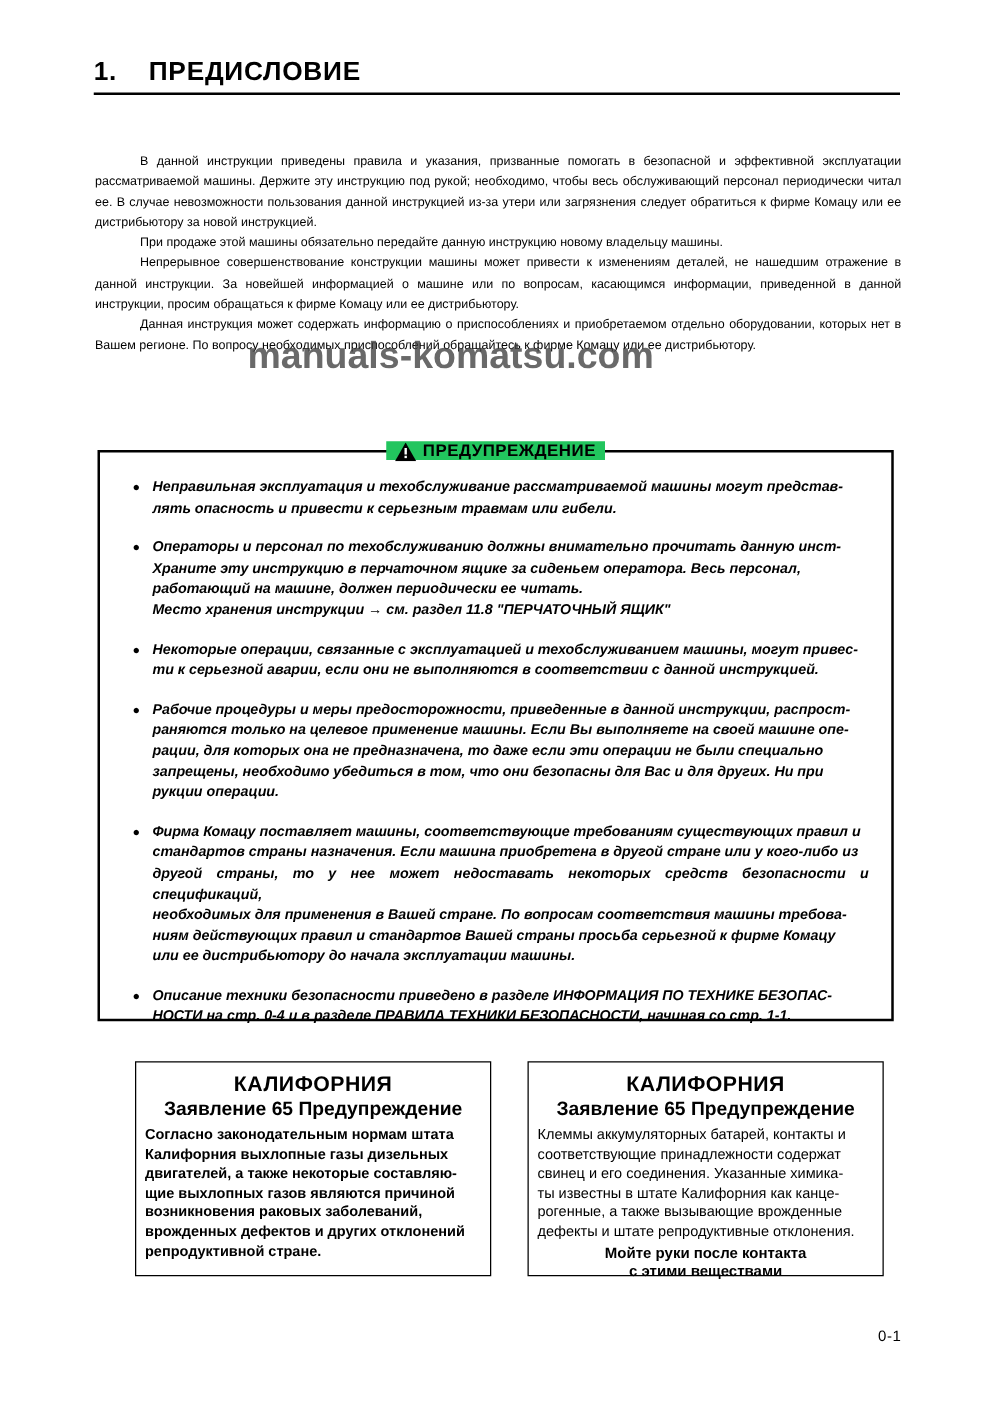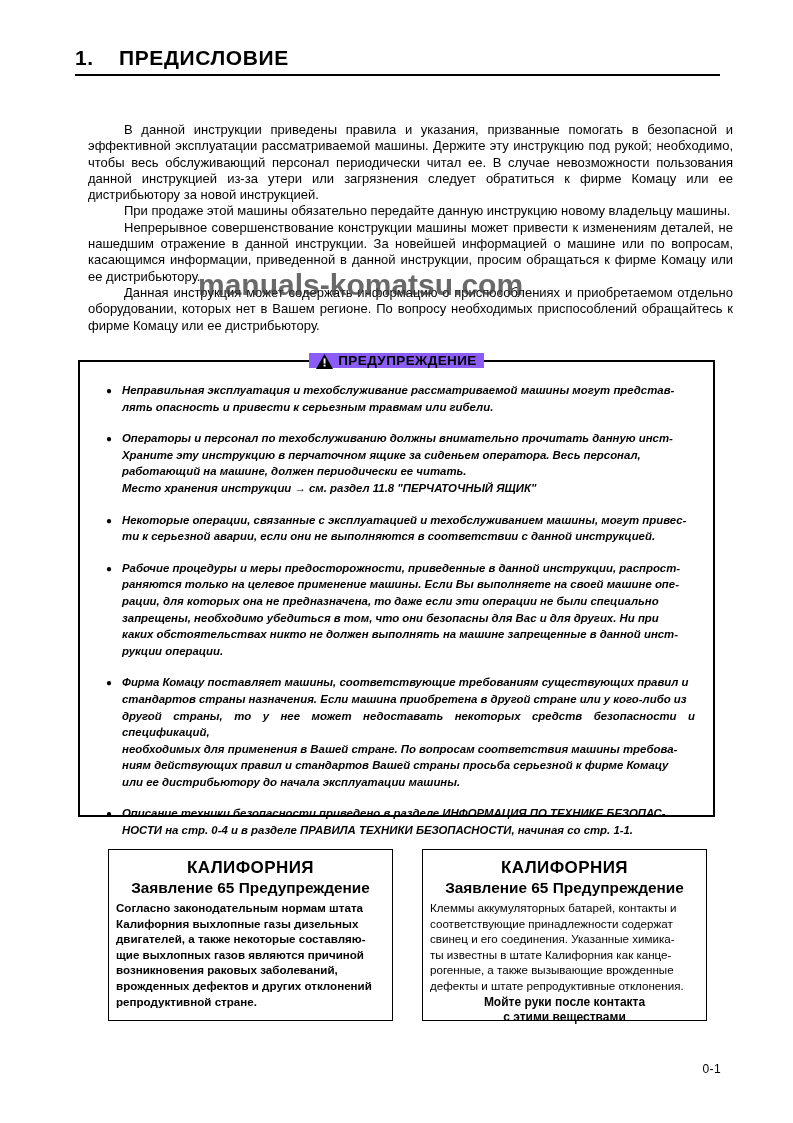--- a/index.html
+++ b/index.html
@@ -42,24 +42,24 @@
     width: 44px;
   }
   .doc-header-rule {
     border-bottom: 2.2px solid #000;
     width: 100%;
   }
 
   
   .intro {
     position: absolute;
-    left: 88px;
+    left: 76px;
     top: 122px;
     width: 645px;
-    font-size: 13px;
+    font-size: 10px;
     line-height: 16.3px;
     text-align: justify;
     text-justify: inter-word;
   }
   .intro p {
     margin: 0;
     text-indent: 36px;
   }
 
   
@@ -90,21 +90,21 @@
     position: absolute;
     left: 78px;
     top: 349px;
     width: 637px;
     height: 22px;
     display: flex;
     align-items: center;
     justify-content: center;
   }
   .warning-title {
-    background: #8b5cf6;
+    background: #22c55e;
     padding: 0 7px;
     display: flex;
     align-items: center;
     gap: 5px;
     font-size: 13.5px;
     font-weight: bold;
     letter-spacing: 0.4px;
   }
   .warn-tri {
     display: inline-block;
@@ -247,21 +247,20 @@
             <span>ти к серьезной аварии, если они не выполняются в соответствии с данной инструкцией.</span>
           </span>
         </div>
         <div class="wbullet">
           <span class="dot">●</span>
           <span class="wtext">
             <span class="just">Рабочие процедуры и меры предосторожности, приведенные в данной инструкции, распрост-</span>
             <span class="just">раняются только на целевое применение машины. Если Вы выполняете на своей машине опе-</span>
             <span class="just">рации, для которых она не предназначена, то даже если эти операции не были специально</span>
             <span class="just">запрещены, необходимо убедиться в том, что они безопасны для Вас и для других. Ни при</span>
-            <span class="just">каких обстоятельствах никто не должен выполнять на машине запрещенные в данной инст-</span>
             <span>рукции операции.</span>
           </span>
         </div>
         <div class="wbullet">
           <span class="dot">●</span>
           <span class="wtext">
             <span class="just">Фирма Комацу поставляет машины, соответствующие требованиям существующих правил и</span>
             <span class="just">стандартов страны назначения. Если машина приобретена в другой стране или у кого-либо из</span>
             <span class="just">другой страны, то у нее может недоставать некоторых средств безопасности и спецификаций,</span>
             <span class="just">необходимых для применения в Вашей стране. По вопросам соответствия машины требова-</span>

